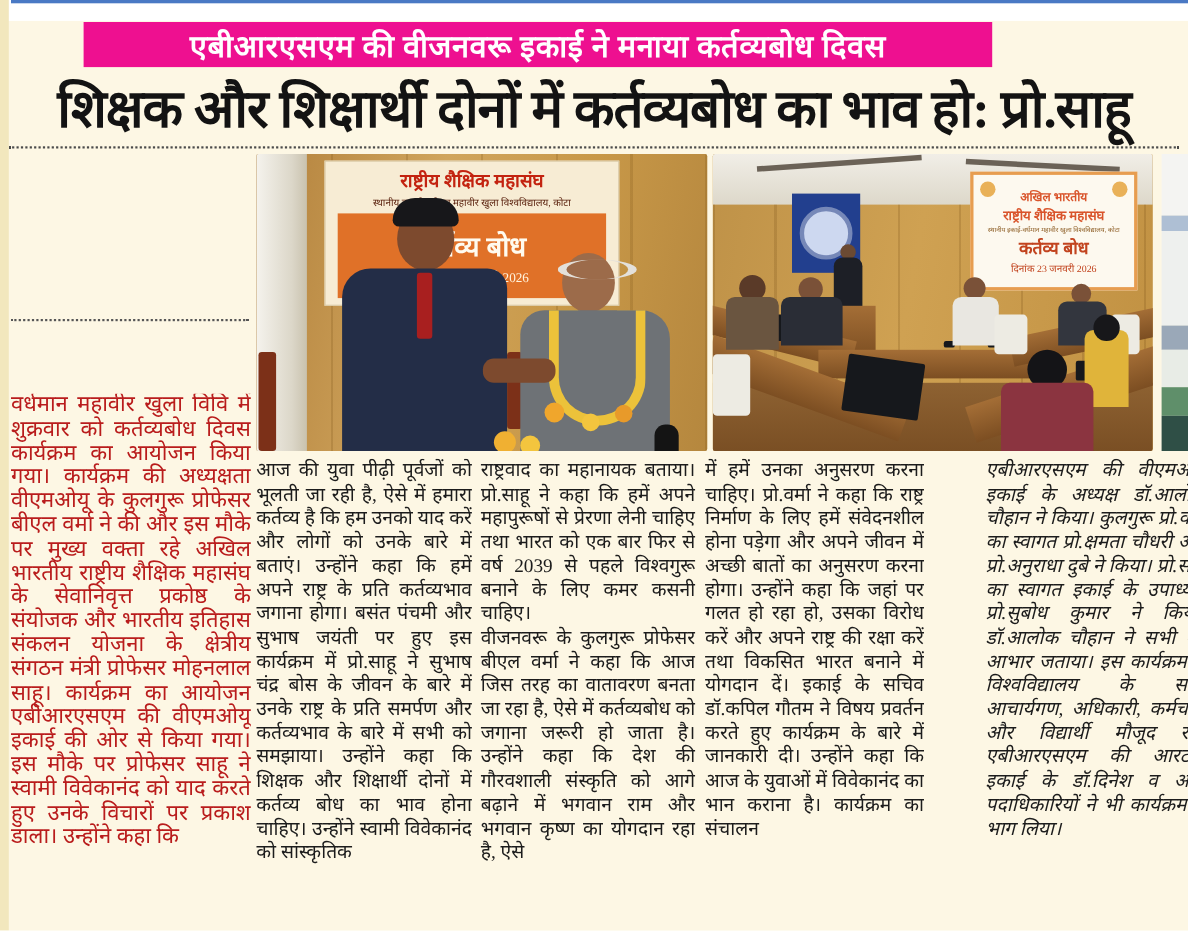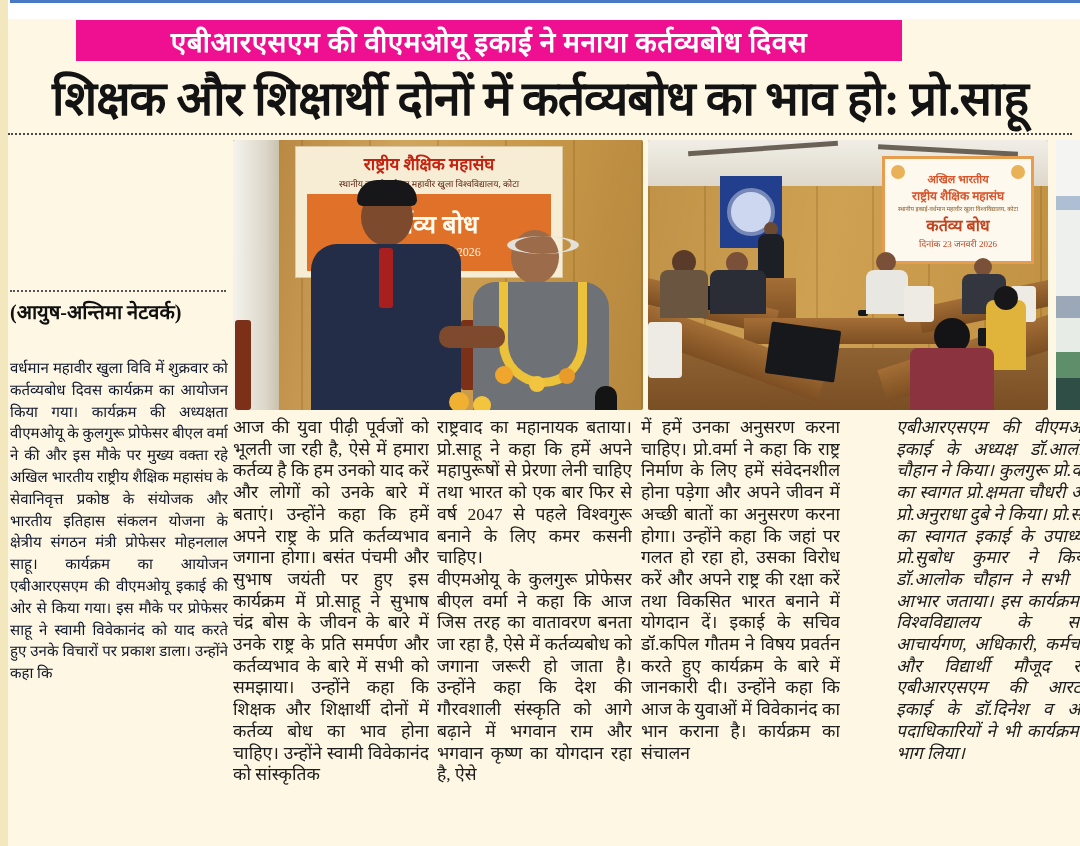--- a/index.html
+++ b/index.html
@@ -28,21 +28,21 @@
 
   .subheading{
     position:absolute;left:10px;top:146px;width:218px;
     font-size:30px;font-weight:700;line-height:1.17;color:#101010;
   }
   .sub-rule{position:absolute;left:10px;top:290px;width:216px;border-top:2px dotted #555;}
   .byline1{position:absolute;left:10px;top:298px;width:218px;font-size:20px;font-weight:700;color:#101010;}
   .byline2{position:absolute;left:10px;top:327px;width:218px;font-size:20px;font-weight:700;color:#101010;}
   .left-body{
     position:absolute;left:10px;top:358px;width:218px;height:486px;overflow:hidden;
-    font-size:15px;line-height:21.8px;text-align:justify;color:#0f172a;
+    font-size:20px;line-height:21.8px;text-align:justify;color:#b91c1c;
   }
 
   .story-col{
     position:absolute;top:417px;height:428px;overflow:hidden;
     font-size:17.5px;line-height:21.7px;text-align:justify;color:#1c1c1c;
   }
   .story-col p{margin:0;}
   .col-0{left:233px;width:196px;}
   .col-1{left:437px;width:195px;}
   .col-2{left:641px;width:199px;}
@@ -100,28 +100,27 @@
 </head>
 <body>
 
 <div class="page" style="background: rgb(253, 247, 228);">
 
   <div class="top-white"></div>
   <div class="top-blue-line"></div>
   <div class="left-stripe"></div>
 
   <div class="pink-banner" style="background: rgb(238, 16, 144);">
-    <span>एबीआरएसएम की वीएमओयू इकाई ने मनाया कर्तव्यबोध दिवस</span>
+    <span>एबीआरएसएम की वीजनवरू इकाई ने मनाया कर्तव्यबोध दिवस</span>
   </div>
 
   <div class="headline">शिक्षक और शिक्षार्थी दोनों में कर्तव्यबोध का भाव हो: प्रो.साहू</div>
   <div class="headline-rule"></div>
 
   <div class="sub-rule"></div>
-  <div class="byline1">(आयुष-अन्तिमा नेटवर्क)</div>
   <div class="left-body">वर्धमान महावीर खुला विवि में शुक्रवार को कर्तव्यबोध दिवस कार्यक्रम का आयोजन किया गया। कार्यक्रम की अध्यक्षता वीएमओयू के कुलगुरू प्रोफेसर बीएल वर्मा ने की और इस मौके पर मुख्य वक्ता रहे अखिल भारतीय राष्ट्रीय शैक्षिक महासंघ के सेवानिवृत्त प्रकोष्ठ के संयोजक और भारतीय इतिहास संकलन योजना के क्षेत्रीय संगठन मंत्री प्रोफेसर मोहनलाल साहू। कार्यक्रम का आयोजन एबीआरएसएम की वीएमओयू इकाई की ओर से किया गया। इस मौके पर प्रोफेसर साहू ने स्वामी विवेकानंद को याद करते हुए उनके विचारों पर प्रकाश डाला। उन्होंने कहा कि</div>
 
   <div class="photo photo-left">
     <div class="lp-panels"></div>
     <div class="lp-curtain"></div>
     <div class="lp-chair" style="left:2px;bottom:0;width:16px;height:90px;"></div>
     <div class="lp-chair" style="left:228px;bottom:20px;width:14px;height:70px;"></div>
     <div class="lp-chair" style="left:352px;bottom:30px;width:14px;height:66px;"></div>
 
     <div class="lp-banner">
@@ -216,22 +215,22 @@
     <div class="sliver-seg" style="height:22px;background:#9aa8b8;"></div>
     <div class="sliver-seg" style="height:34px;background:#e8ece6;"></div>
     <div class="sliver-seg" style="height:26px;background:#5f8f6a;"></div>
     <div class="sliver-seg" style="height:32px;background:#2f4f46;"></div>
   </div>
 
   <div class="story-col col-0">
     <p>आज की युवा पीढ़ी पूर्वजों को भूलती जा रही है, ऐसे में हमारा कर्तव्य है कि हम उनको याद करें और लोगों को उनके बारे में बताएं। उन्होंने कहा कि हमें अपने राष्ट्र के प्रति कर्तव्यभाव जगाना होगा। बसंत पंचमी और सुभाष जयंती पर हुए इस कार्यक्रम में प्रो.साहू ने सुभाष चंद्र बोस के जीवन के बारे में उनके राष्ट्र के प्रति समर्पण और कर्तव्यभाव के बारे में सभी को समझाया। उन्होंने कहा कि शिक्षक और शिक्षार्थी दोनों में कर्तव्य बोध का भाव होना चाहिए। उन्होंने स्वामी विवेकानंद को सांस्कृतिक</p>
   </div>
   <div class="story-col col-1">
-    <p>राष्ट्रवाद का महानायक बताया। प्रो.साहू ने कहा कि हमें अपने महापुरूषों से प्रेरणा लेनी चाहिए तथा भारत को एक बार फिर से वर्ष 2047 से पहले विश्वगुरू बनाने के लिए कमर कसनी चाहिए।</p>
-    <p>वीएमओयू के कुलगुरू प्रोफेसर बीएल वर्मा ने कहा कि आज जिस तरह का वातावरण बनता जा रहा है, ऐसे में कर्तव्यबोध को जगाना जरूरी हो जाता है। उन्होंने कहा कि देश की गौरवशाली संस्कृति को आगे बढ़ाने में भगवान राम और भगवान कृष्ण का योगदान रहा है, ऐसे</p>
+    <p>राष्ट्रवाद का महानायक बताया। प्रो.साहू ने कहा कि हमें अपने महापुरूषों से प्रेरणा लेनी चाहिए तथा भारत को एक बार फिर से वर्ष 2039 से पहले विश्वगुरू बनाने के लिए कमर कसनी चाहिए।</p>
+    <p>वीजनवरू के कुलगुरू प्रोफेसर बीएल वर्मा ने कहा कि आज जिस तरह का वातावरण बनता जा रहा है, ऐसे में कर्तव्यबोध को जगाना जरूरी हो जाता है। उन्होंने कहा कि देश की गौरवशाली संस्कृति को आगे बढ़ाने में भगवान राम और भगवान कृष्ण का योगदान रहा है, ऐसे</p>
   </div>
   <div class="story-col col-2">
     <p>में हमें उनका अनुसरण करना चाहिए। प्रो.वर्मा ने कहा कि राष्ट्र निर्माण के लिए हमें संवेदनशील होना पड़ेगा और अपने जीवन में अच्छी बातों का अनुसरण करना होगा। उन्होंने कहा कि जहां पर गलत हो रहा हो, उसका विरोध करें और अपने राष्ट्र की रक्षा करें तथा विकसित भारत बनाने में योगदान दें। इकाई के सचिव डॉ.कपिल गौतम ने विषय प्रवर्तन करते हुए कार्यक्रम के बारे में जानकारी दी। उन्होंने कहा कि आज के युवाओं में विवेकानंद का भान कराना है। कार्यक्रम का संचालन</p>
   </div>
   <div class="story-col col-3">
     <p>एबीआरएसएम की वीएमओयू इकाई के अध्यक्ष डॉ.आलोक चौहान ने किया। कुलगुरू प्रो.वर्मा का स्वागत प्रो.क्षमता चौधरी और प्रो.अनुराधा दुबे ने किया। प्रो.साहू का स्वागत इकाई के उपाध्यक्ष प्रो.सुबोध कुमार ने किया। डॉ.आलोक चौहान ने सभी का आभार जताया। इस कार्यक्रम में विश्वविद्यालय के सभी आचार्यगण, अधिकारी, कर्मचारी और विद्यार्थी मौजूद रहे। एबीआरएसएम की आरटीयू इकाई के डॉ.दिनेश व अन्य पदाधिकारियों ने भी कार्यक्रम में भाग लिया।</p>
   </div>
 
 </div>
 

